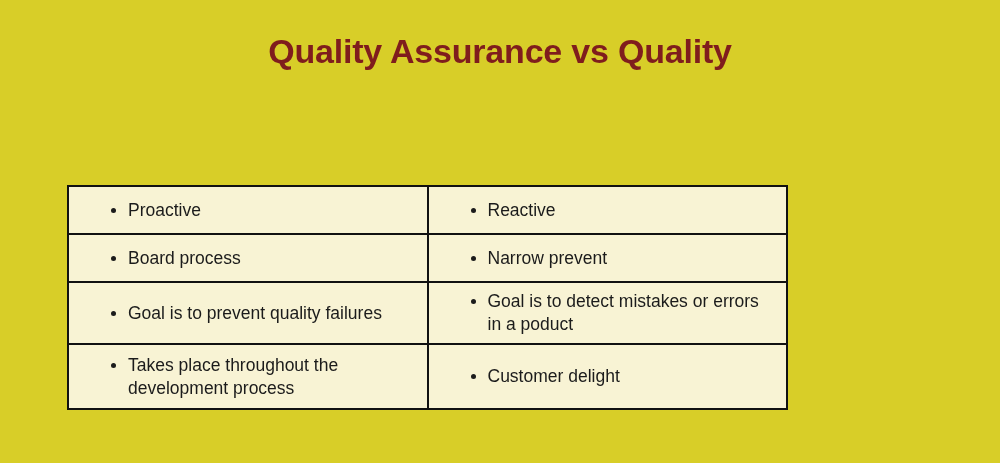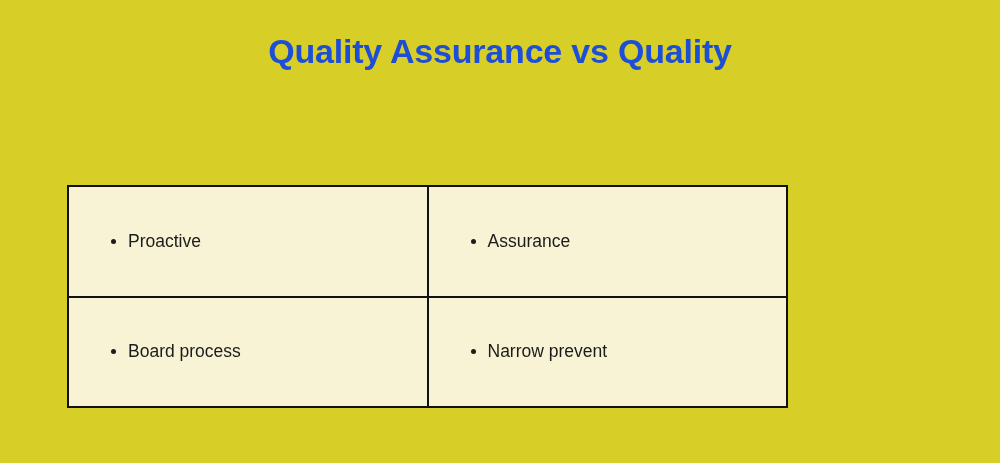--- a/index.html
+++ b/index.html
@@ -29,21 +29,21 @@
     width: 1000px;
     text-align: center;
   }
   .title-line {
     display: block;
     font-family: "Liberation Sans", sans-serif;
     font-weight: bold;
     font-size: 34px;
     line-height: 42px;
     letter-spacing: -0.2px;
-    color: #1d4ed8;
+    color: #7f1d1d;
     white-space: nowrap;
   }
 
   
   .table-wrap {
     position: absolute;
     left: 67px;
     top: 185px;
     width: 867px;
     height: 223px;
@@ -106,33 +106,57 @@
     <table class="compare">
       <tbody>
         <tr class="r1">
           <td>
             <ul class="cell-list">
               <li>Proactive</li>
             </ul>
           </td>
           <td>
             <ul class="cell-list">
-              <li>Assurance</li>
+              <li>Reactive</li>
             </ul>
           </td>
         </tr>
         <tr class="r2">
           <td>
             <ul class="cell-list">
               <li>Board process</li>
             </ul>
           </td>
           <td>
             <ul class="cell-list">
               <li>Narrow prevent</li>
             </ul>
           </td>
         </tr>
+        <tr class="r3">
+          <td>
+            <ul class="cell-list">
+              <li>Goal is to prevent quality failures</li>
+            </ul>
+          </td>
+          <td>
+            <ul class="cell-list">
+              <li>Goal is to detect mistakes or errors in a poduct</li>
+            </ul>
+          </td>
+        </tr>
+        <tr class="r4">
+          <td>
+            <ul class="cell-list">
+              <li>Takes place throughout the development process</li>
+            </ul>
+          </td>
+          <td>
+            <ul class="cell-list">
+              <li>Customer delight</li>
+            </ul>
+          </td>
+        </tr>
       </tbody>
     </table>
   </div>
 
 </div>
 
 </body></html>

